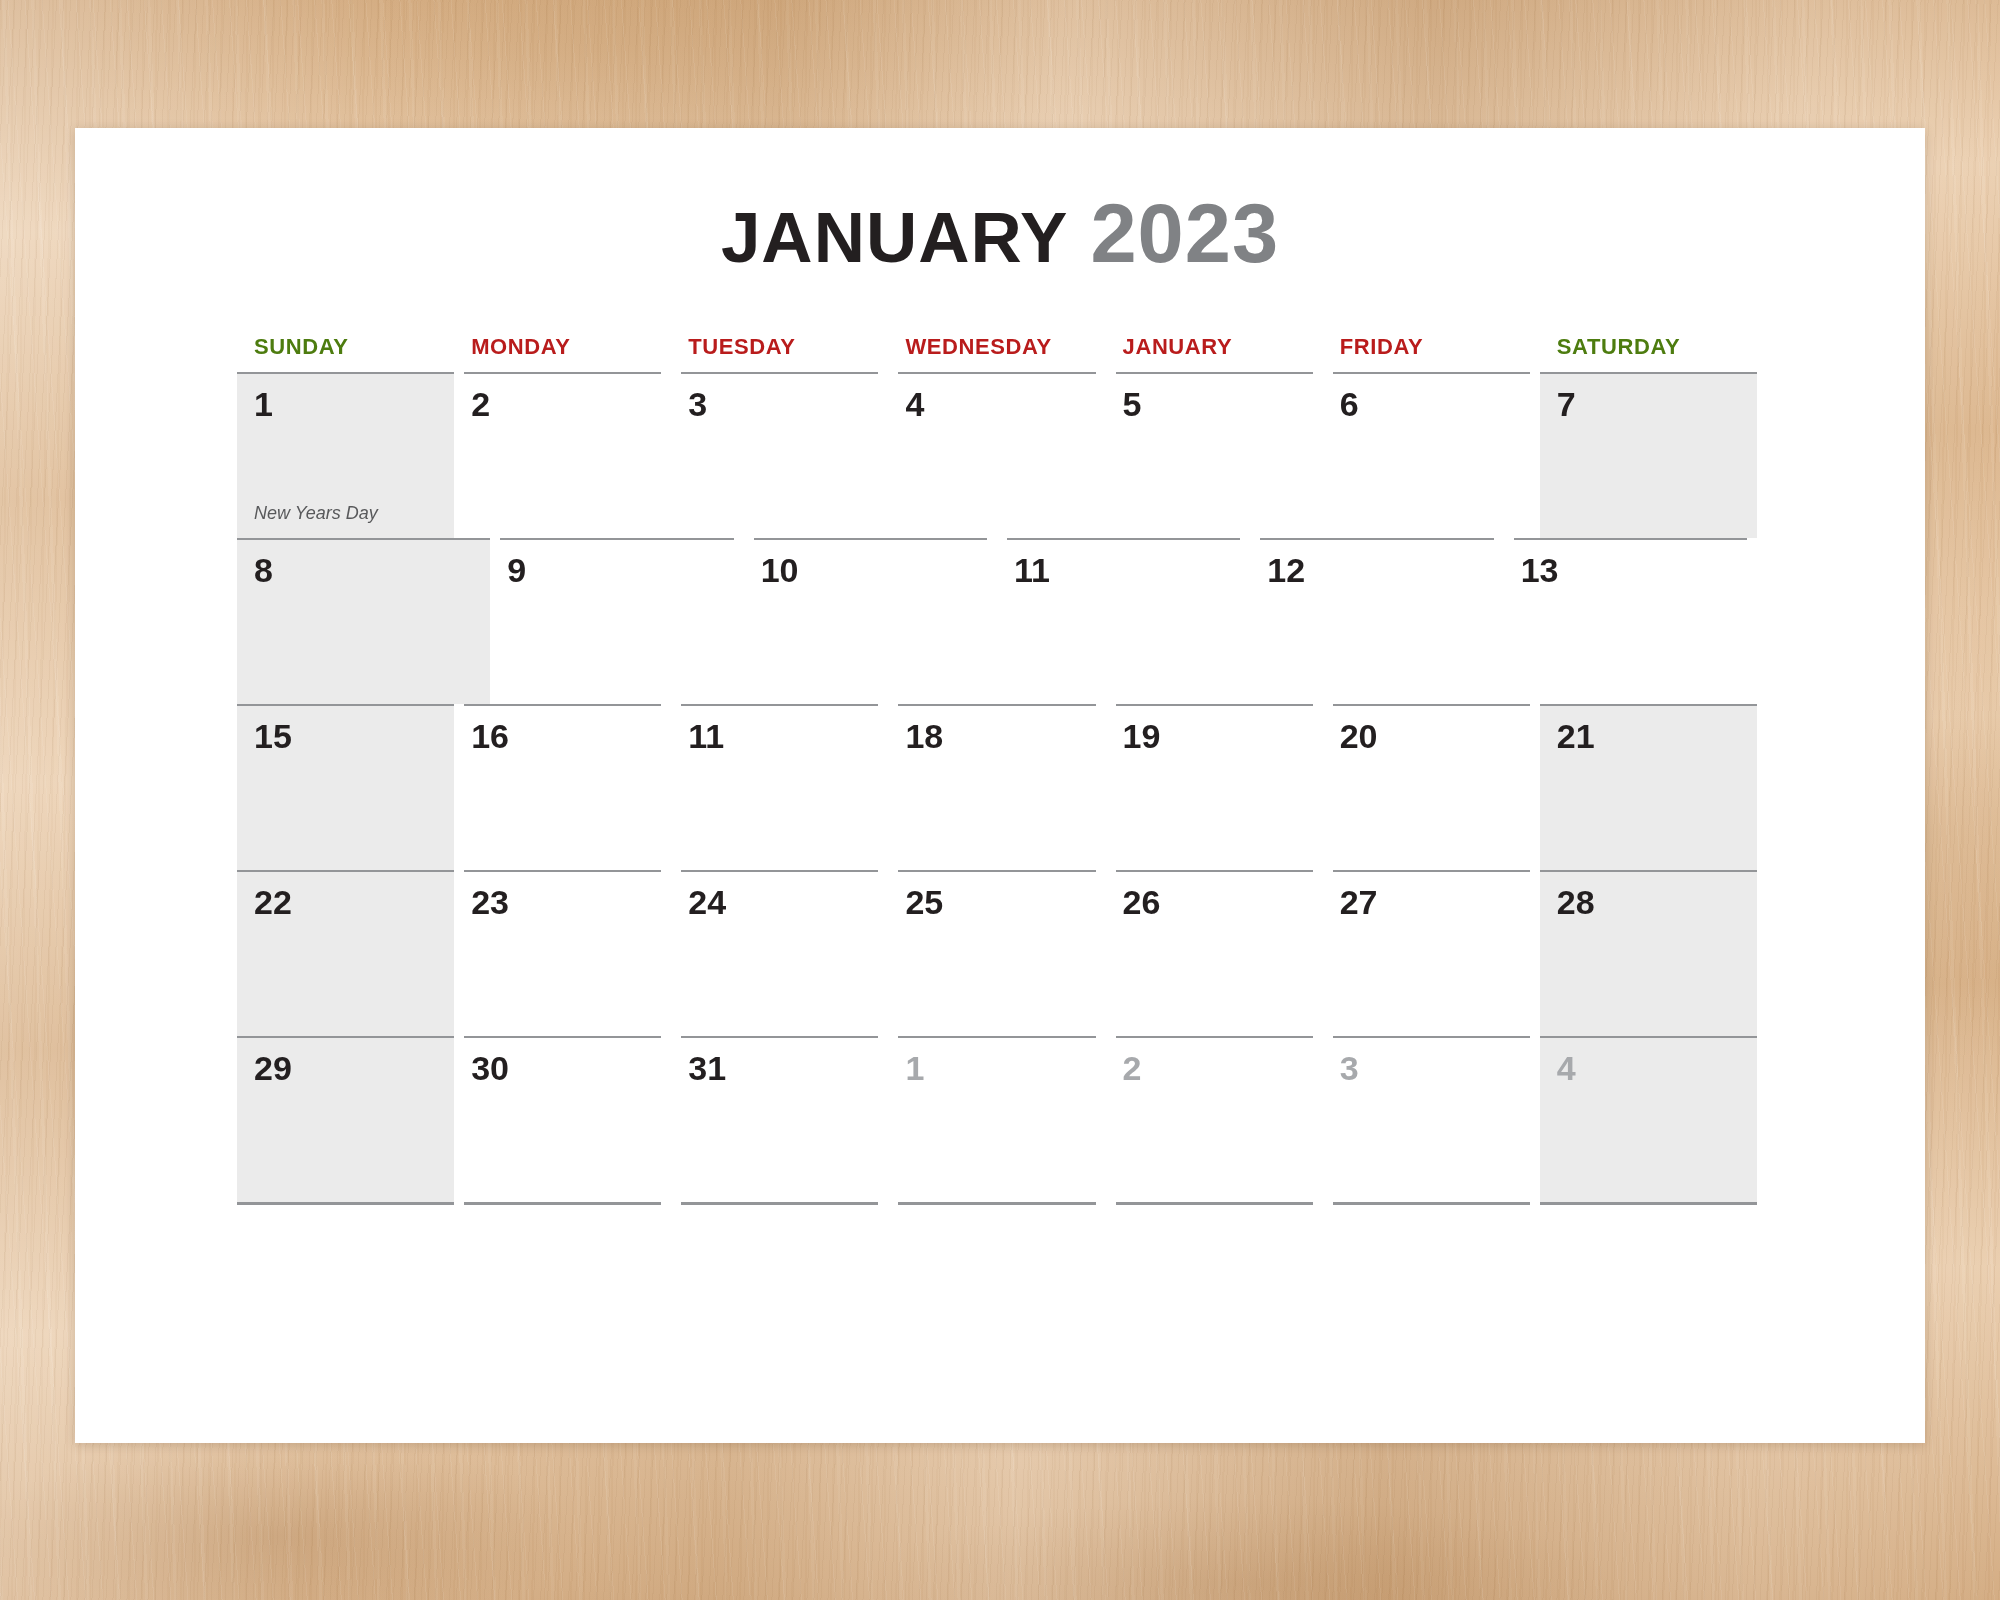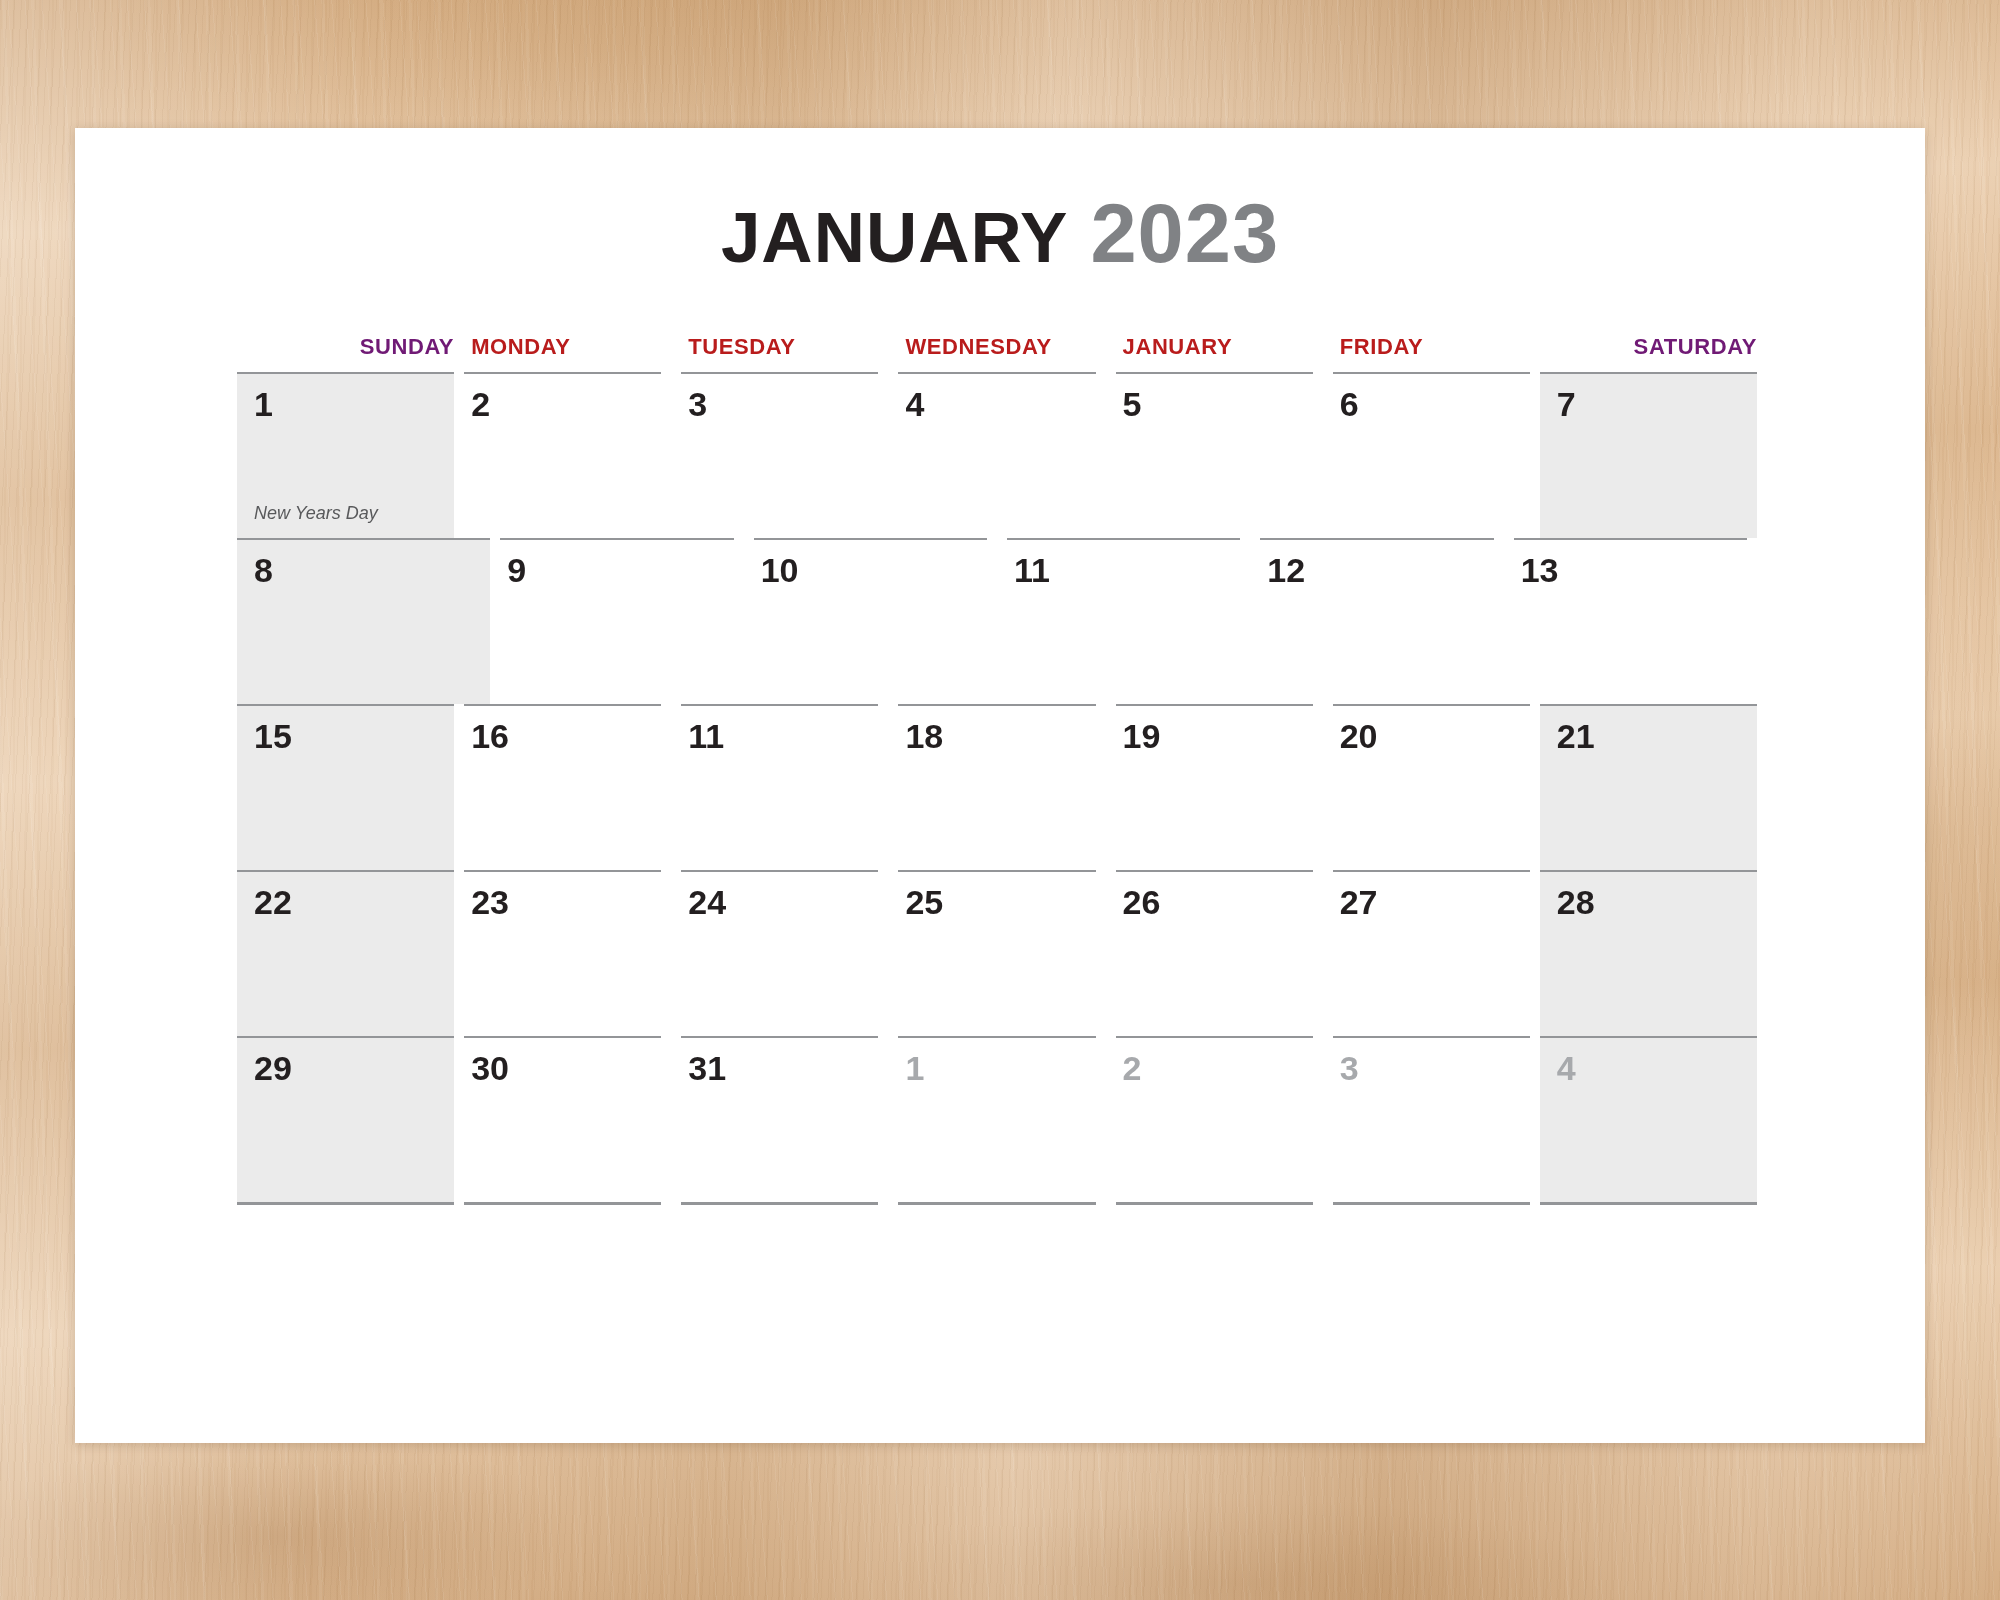--- a/index.html
+++ b/index.html
@@ -93,22 +93,21 @@
     flex: 1 1 0;
     font-size: 22px;
     font-weight: bold;
     letter-spacing: 0.6px;
     color: #b91c1c;
     padding-left: 17px;
     box-sizing: border-box;
     line-height: 26px;
   }
   .wd.weekend {
-    color: #701a75;
-    text-align: right;
+    color: #4d7c0f;
   }
 
   .weeks {
     margin-top: 12px;
     width: 100%;
   }
   .week {
     display: flex;
     width: 100%;
     height: 166px;

